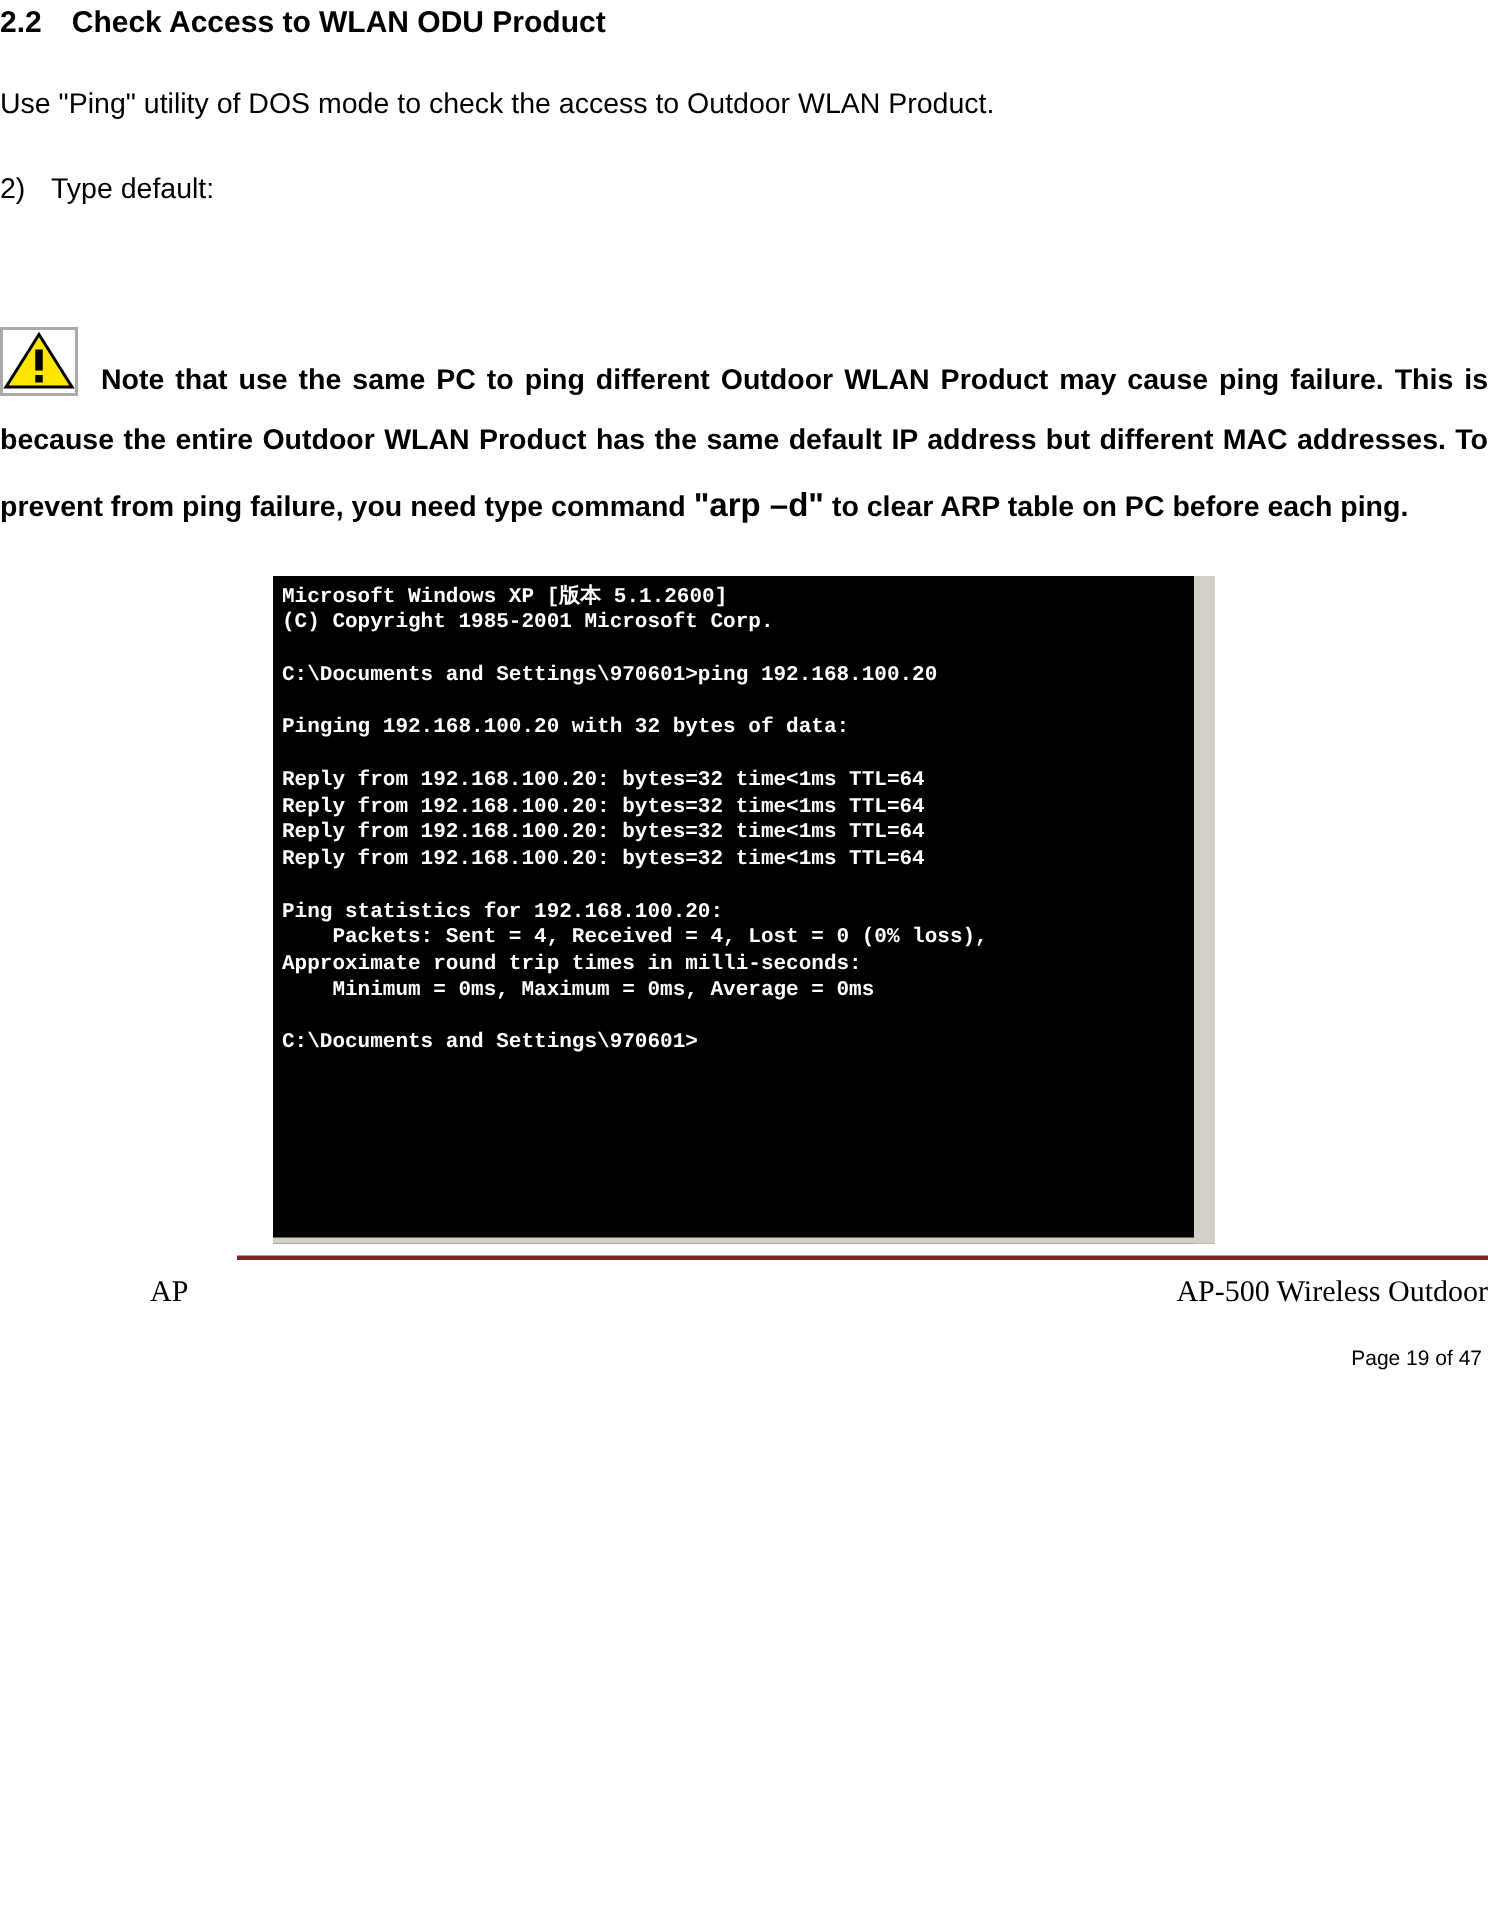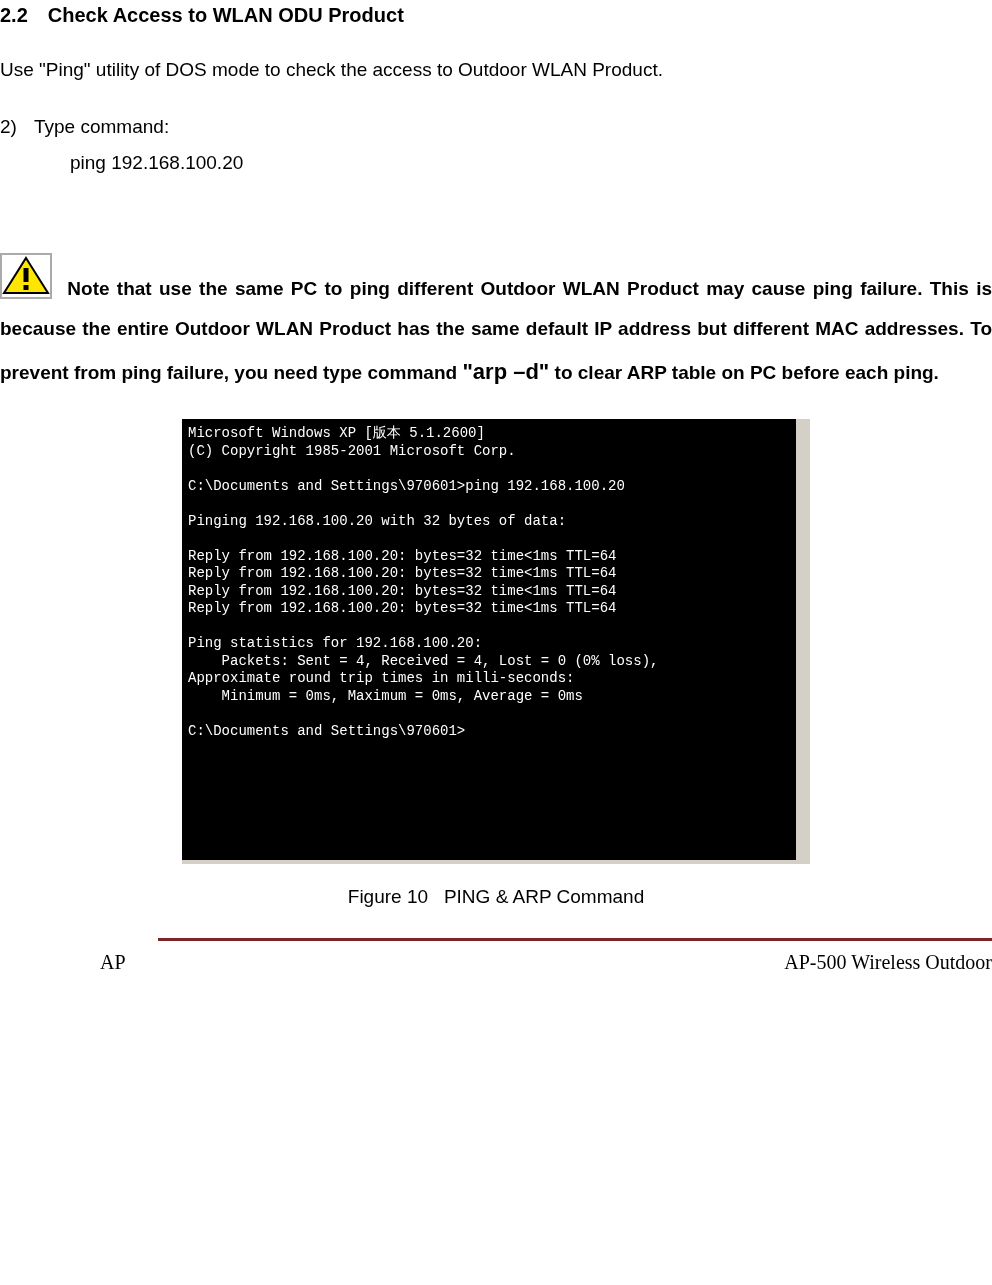--- a/index.html
+++ b/index.html
@@ -52,21 +52,21 @@
     .warn-icon svg { display:block; }
     .console-wrap {
       margin: 0 auto;
       width: 628px;
     }
     .console {
       background: #000;
       color: #fff;
       font-family: "Lucida Console","Courier New",monospace;
       font-size: 14px;
-      font-weight: normal;
+      font-weight: bold;
       line-height: 1.25;
       padding: 6px 6px 120px 6px;
       white-space: pre;
       border-right: 14px solid #d4d0c8;
       border-bottom: 4px solid #d4d0c8;
       min-height: 380px;
       box-sizing: border-box;
     }
     .caption {
       text-align: center;
@@ -102,22 +102,21 @@
 <div class="page">
 
   <h2 class="section-title">
     <span class="section-number">2.2</span><span>Check Access to WLAN ODU Product</span>
   </h2>
 
   <p class="body-text para indent1">Use "Ping" utility of DOS mode to check the access to Outdoor WLAN Product.</p>
 
 
   <div class="body-text list-item indent1">
-    <span class="list-num">2)</span><span>Type command:</span>
-    <div class="cmd-line indent3" style="margin-left:70px; margin-top:6px;">ping 192.168.100.20</div>
+    <span class="list-num">2)</span><span>Type default:</span>
   </div>
 
   <div class="big-gap"></div>
 
   <div class="note-block">
     <span class="warn-icon">
       <svg width="52" height="46" viewBox="0 0 52 46">
         <rect x="0" y="0" width="52" height="46" fill="#aaa"></rect>
         <rect x="2" y="2" width="48" height="42" fill="#fff"></rect>
         <polygon points="26,5 48,40 4,40" fill="#ffe600" stroke="#000" stroke-width="2"></polygon>
@@ -141,25 +140,23 @@
 Reply from 192.168.100.20: bytes=32 time&lt;1ms TTL=64
 
 Ping statistics for 192.168.100.20:
     Packets: Sent = 4, Received = 4, Lost = 0 (0% loss),
 Approximate round trip times in milli-seconds:
     Minimum = 0ms, Maximum = 0ms, Average = 0ms
 
 C:\Documents and Settings\970601&gt;</div>
   </div>
 
-  <div class="caption">
-    <span>Figure 10</span>&nbsp;&nbsp;&nbsp;<span>PING &amp; ARP Command</span>
-  </div>
 
   <hr class="footer-rule">
 
   <div class="footer-line">
     <div class="footer-left">AP</div>
     <div class="footer-right">AP-500   Wireless  Outdoor</div>
   </div>
 
+  <div class="page-num">Page 19 of 47</div>
 
 </div>
 
 </body></html>

